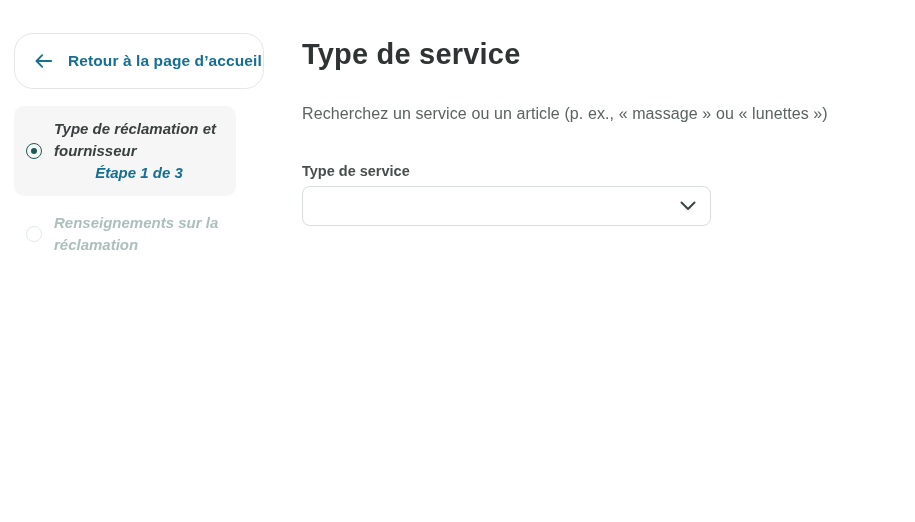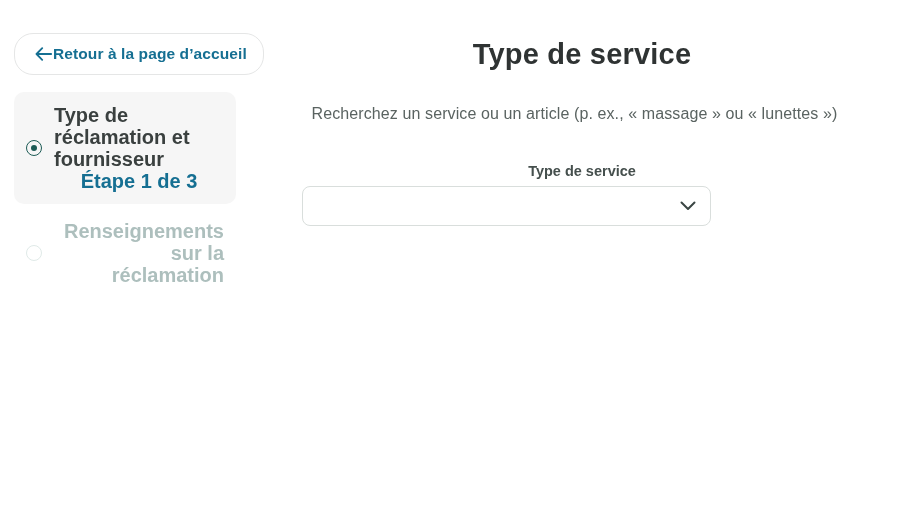--- a/index.html
+++ b/index.html
@@ -15,23 +15,23 @@
   .sidebar {
     position: absolute;
     left: 14px;
     top: 33px;
     width: 250px;
   }
 
   .back-btn {
     display: flex;
     align-items: center;
-    gap: 1px;
+    gap: 16px;
     width: 250px;
-    height: 42px;
+    height: 56px;
     padding: 1px 20px;
     background: #ffffff;
     border: 1px solid #e5e6e6;
     border-radius: 19px;
     cursor: pointer;
     font-family: "Liberation Sans", "DejaVu Sans", sans-serif;
   }
   .back-btn .back-label {
     color: #156f92;
     font-size: 15.5px;
@@ -49,21 +49,21 @@
   }
 
   .step {
     display: flex;
     align-items: center;
     gap: 12px;
     padding: 12px 12px;
     border-radius: 10px;
     cursor: pointer;
   }
-  .step + .step { margin-top: 4px; text-align: right; }
+  .step + .step { margin-top: 4px; }
   .step.active { background: #f6f6f6; }
 
   .radio {
     flex: 0 0 auto;
     width: 16px;
     height: 16px;
     border-radius: 50%;
     position: relative;
   }
   .radio.active { border: 1.6px solid #1c5b55; }
@@ -71,32 +71,31 @@
     content: "";
     position: absolute;
     left: 50%; top: 50%;
     width: 6px; height: 6px;
     margin: -3px 0 0 -3px;
     border-radius: 50%;
     background: #1c5b55;
   }
   .radio.idle { border: 1.6px solid #e0eae8; }
 
-  .step-text { font-size: 20px; line-height: 22px; font-weight: 700; }
+  .step-text { font-size: 15px; line-height: 22px; font-weight: 700; font-style: italic; }
   .step.active .step-title { color: #3a403f; }
   .step .step-sub { color: #156f92; text-align: center; }
   .step.idle .step-title { color: #adbfbd; }
 
   
   .main {
     position: absolute;
     left: 302px;
     top: 36px;
     width: 560px;
-    text-align: center;
   }
   .page-title {
     color: #2f3333;
     font-size: 29px;
     font-weight: 700;
     letter-spacing: 0.2px;
     line-height: 36px;
   }
   .page-desc {
     margin-top: 27px;

